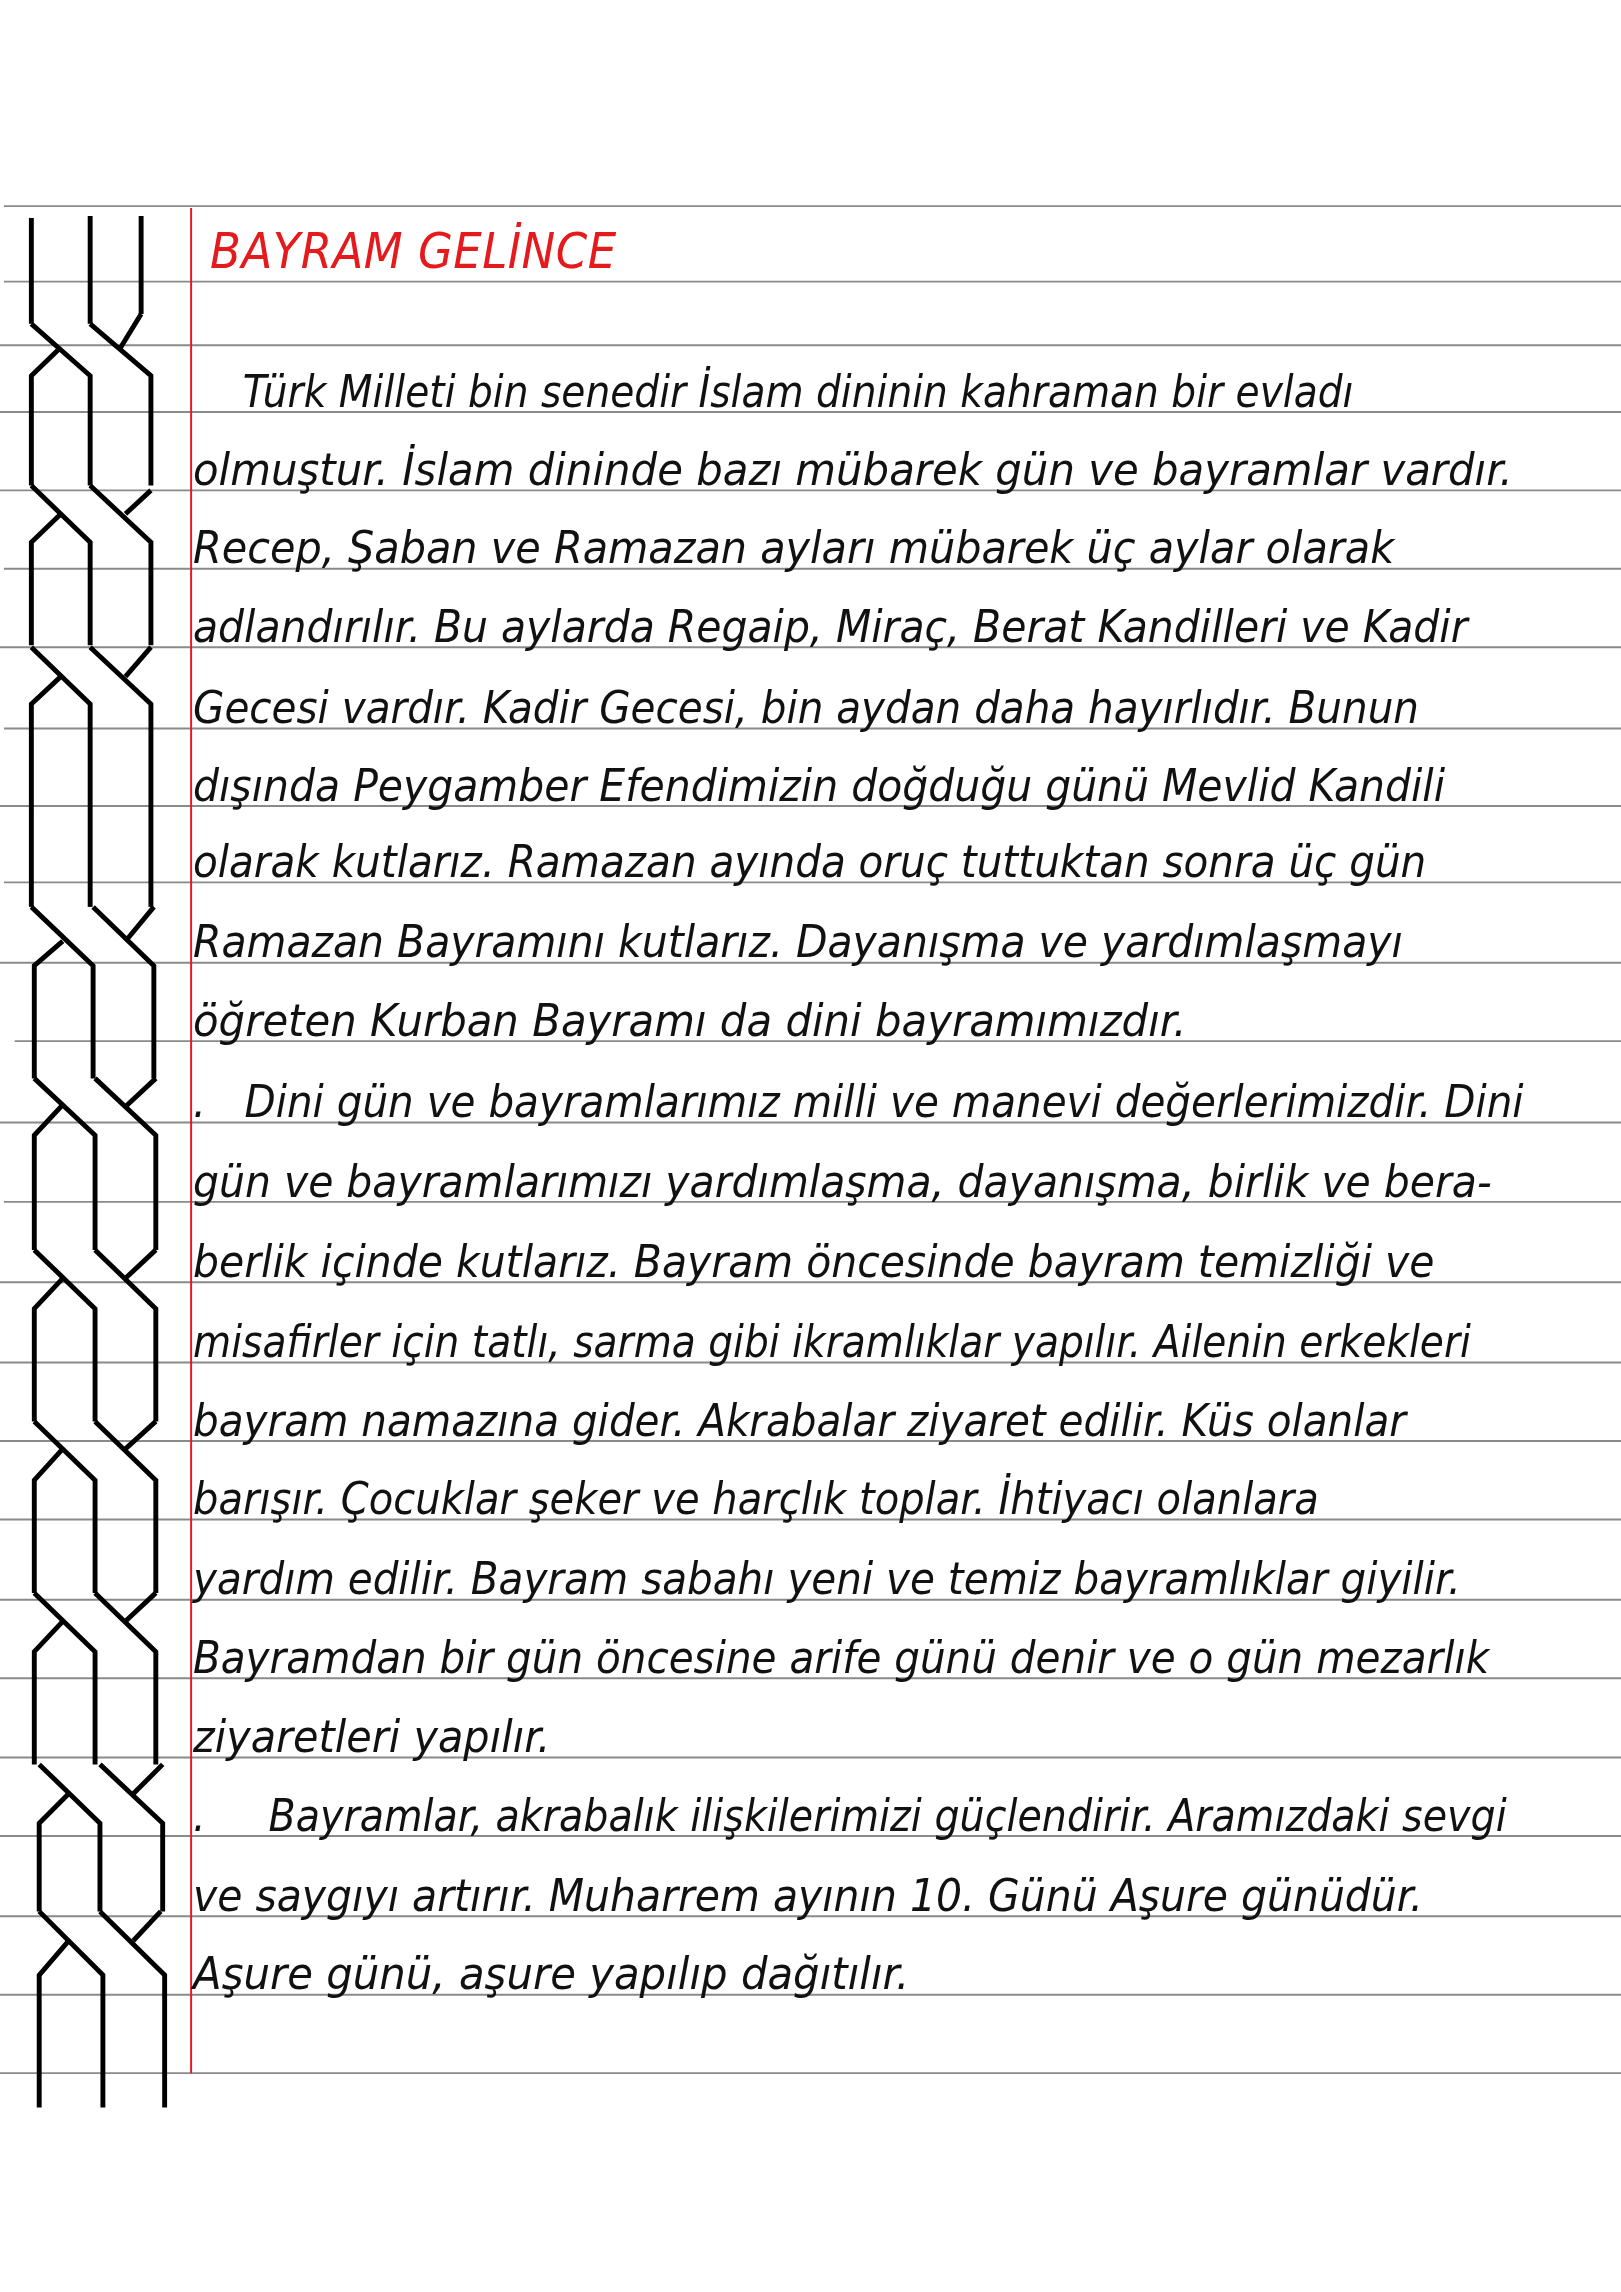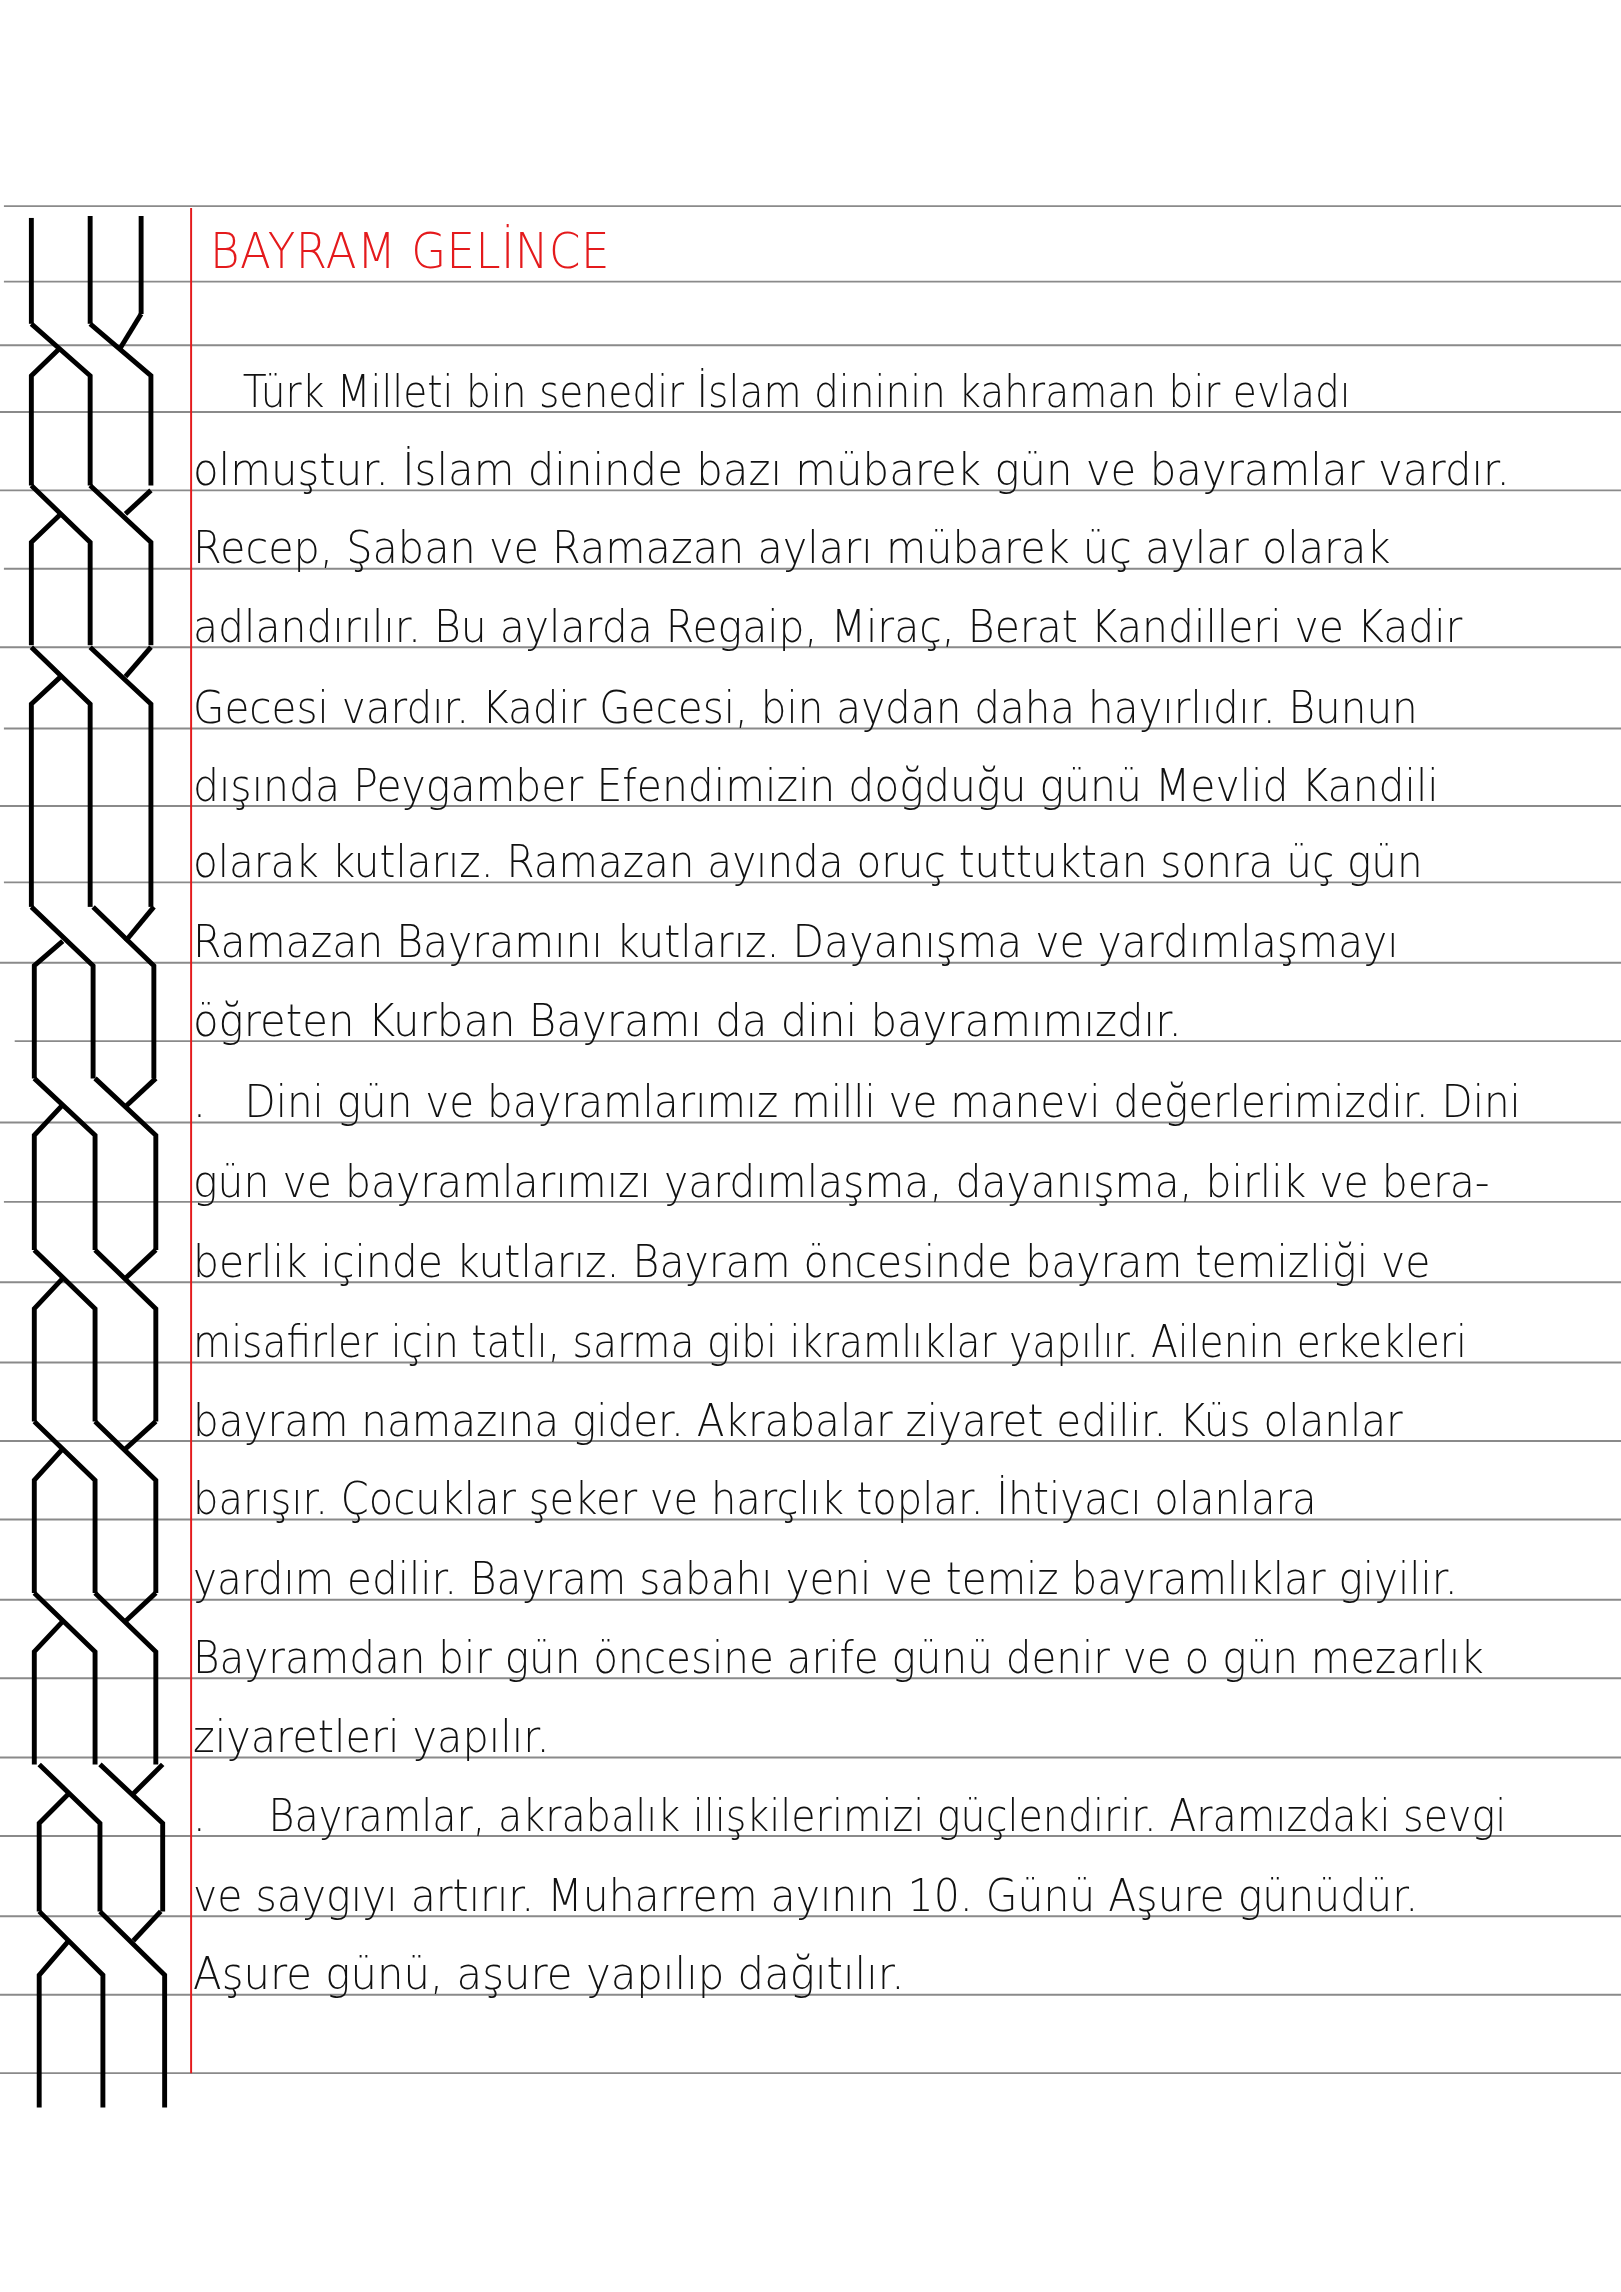--- a/index.html
+++ b/index.html
@@ -1,17 +1,17 @@
 <!DOCTYPE html>
 <html><head>
 <meta charset="utf-8">
 <style>
   html, body { margin: 0; padding: 0; background: #ffffff; }
   body { width: 1621px; height: 2293px; position: relative; overflow: hidden; font-family: "DejaVu Sans", sans-serif; }
-  .sheet { position: absolute; left: 0; top: 0; width: 1621px; height: 2293px; }
+  .sheet { position: absolute; left: 0; top: 0; width: 1621px; height: 2293px; font-style: italic; }
   .rules { position: absolute; left: 0; top: 0; width: 1621px; height: 2293px; }
   .title { position: absolute; left: 210px; top: 227px; color: #e41a1c; font-size: 49px; font-weight: 300; letter-spacing: 0.5px; font-family: "DejaVu Sans", sans-serif; white-space: nowrap; line-height: 1; transform: scaleX(0.92); transform-origin: left top; }
   .line { position: absolute; left: 193px; color: #111; font-size: 45px; font-family: "DejaVu Sans", sans-serif; font-weight: 300; white-space: nowrap; line-height: 1; transform-origin: left bottom; }
   .braid { position: absolute; left: 0; top: 0; }
 </style>
 </head>
 <body>
 
 <div class="sheet">
 

